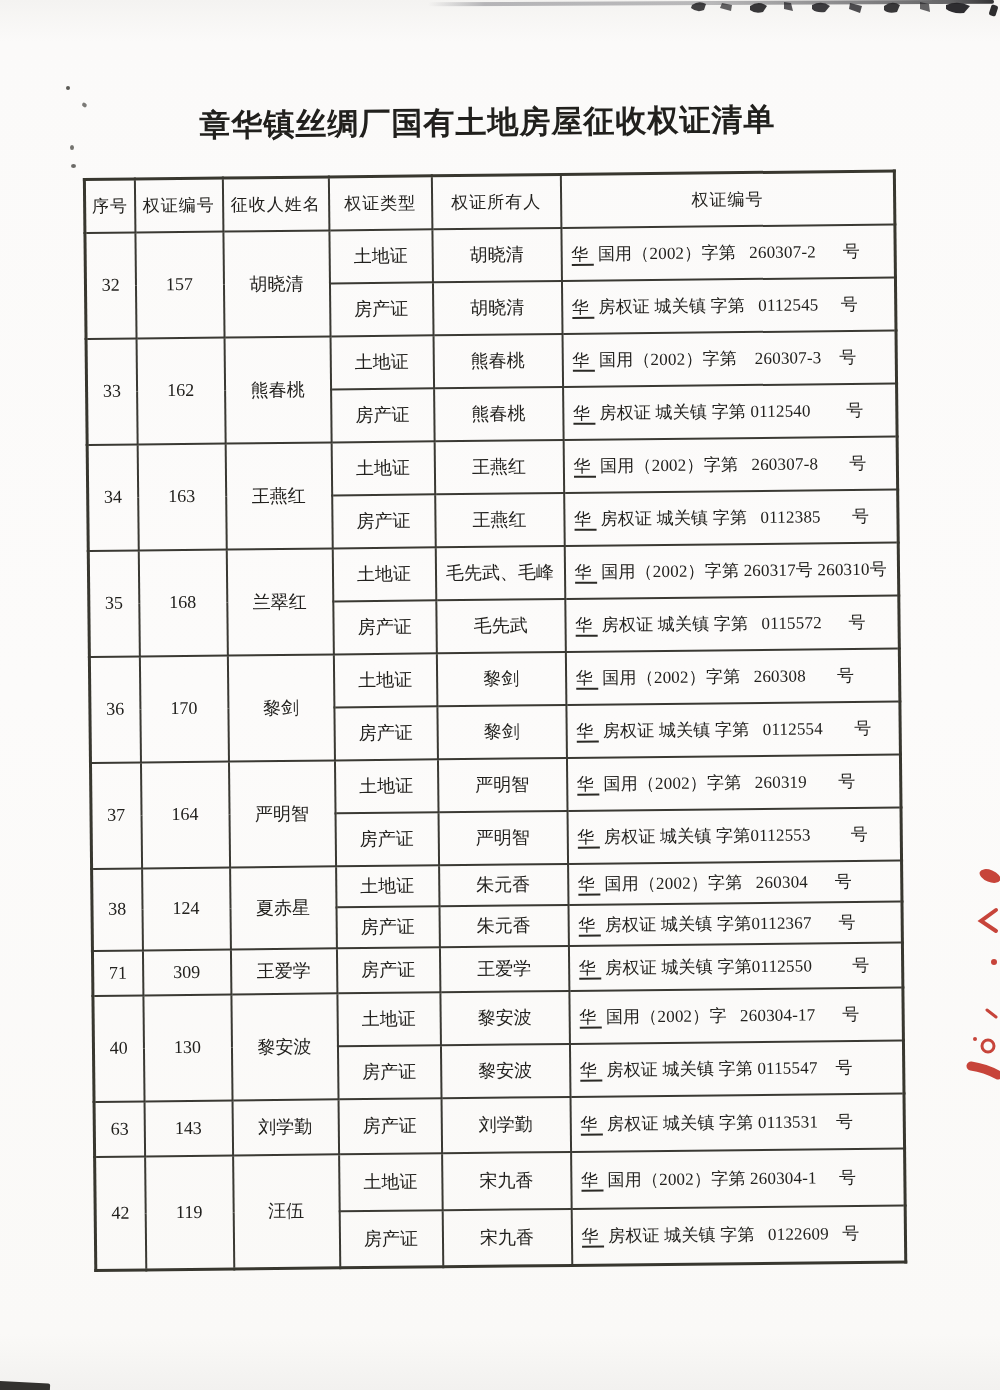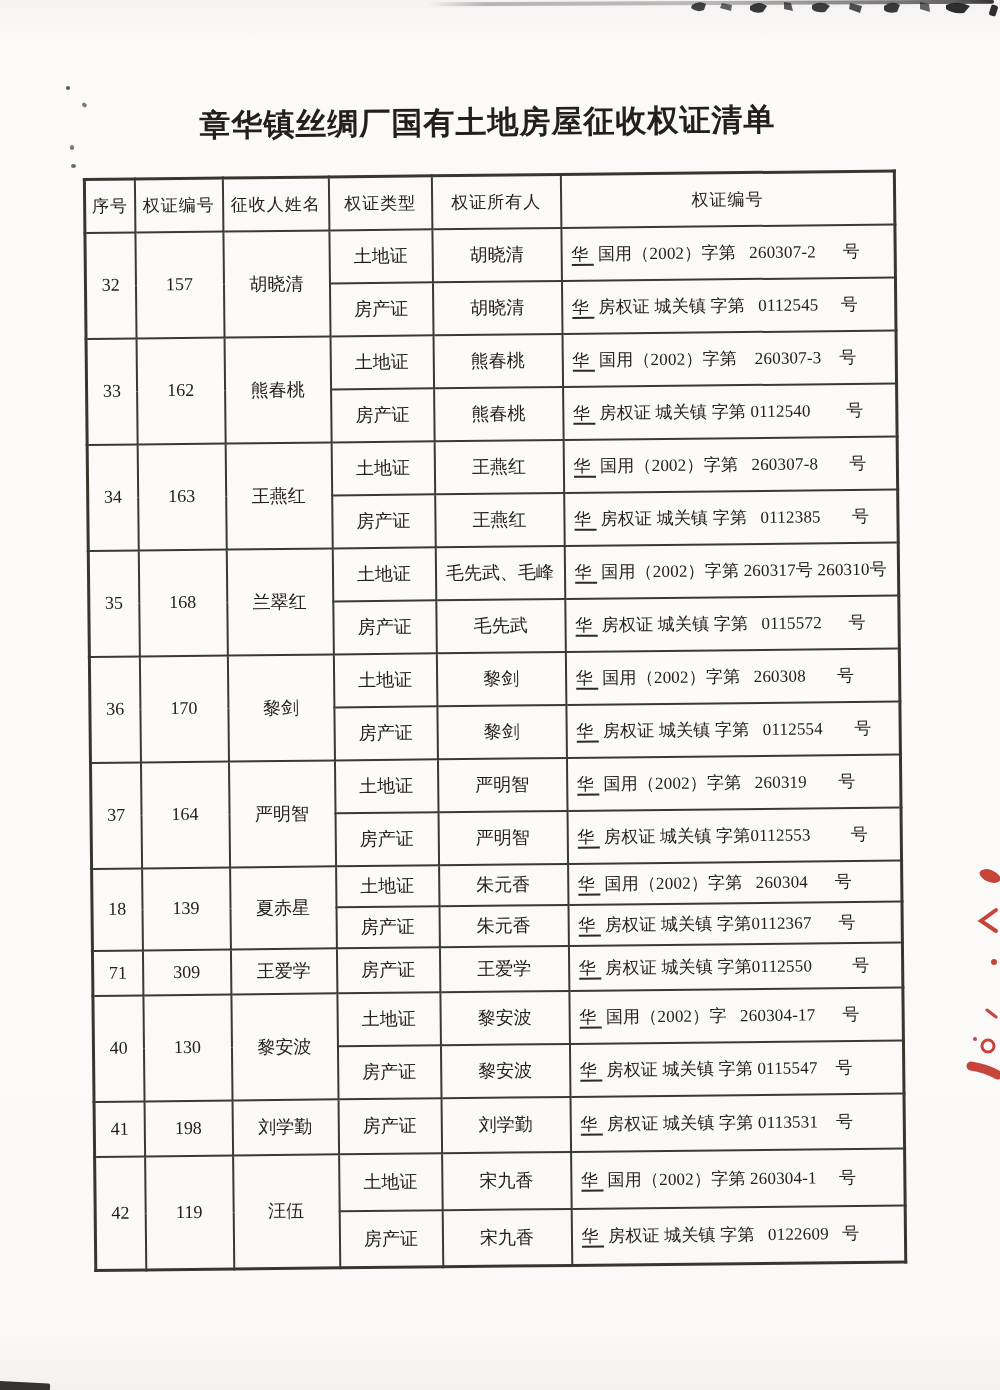--- a/index.html
+++ b/index.html
@@ -188,22 +188,22 @@
             <td>土地证</td>
             <td>严明智</td>
             <td class="num-cell"><span class="hua">华</span><span> 国用（2002）字第   260319       号</span></td>
           </tr>
           <tr style="height: 53px;">
             <td>房产证</td>
             <td>严明智</td>
             <td class="num-cell"><span class="hua">华</span><span> 房权证 城关镇 字第0112553         号</span></td>
           </tr>
           <tr style="height: 41px;">
-            <td rowspan="2">18</td>
-            <td rowspan="2">139</td>
+            <td rowspan="2">38</td>
+            <td rowspan="2">124</td>
             <td rowspan="2">夏赤星</td>
             <td>土地证</td>
             <td>朱元香</td>
             <td class="num-cell"><span class="hua">华</span><span> 国用（2002）字第   260304      号</span></td>
           </tr>
           <tr style="height: 41px;">
             <td>房产证</td>
             <td>朱元香</td>
             <td class="num-cell"><span class="hua">华</span><span> 房权证 城关镇 字第0112367      号</span></td>
           </tr>
@@ -222,22 +222,22 @@
             <td>土地证</td>
             <td>黎安波</td>
             <td class="num-cell"><span class="hua">华</span><span> 国用（2002）字   260304-17      号</span></td>
           </tr>
           <tr style="height: 53px;">
             <td>房产证</td>
             <td>黎安波</td>
             <td class="num-cell"><span class="hua">华</span><span> 房权证 城关镇 字第 0115547    号</span></td>
           </tr>
           <tr style="height: 55px;">
-            <td>41</td>
-            <td>198</td>
+            <td>63</td>
+            <td>143</td>
             <td>刘学勤</td>
             <td>房产证</td>
             <td>刘学勤</td>
             <td class="num-cell"><span class="hua">华</span><span> 房权证 城关镇 字第 0113531    号</span></td>
           </tr>
           <tr style="height: 57px;">
             <td rowspan="2">42</td>
             <td rowspan="2">119</td>
             <td rowspan="2">汪伍</td>
             <td>土地证</td>

